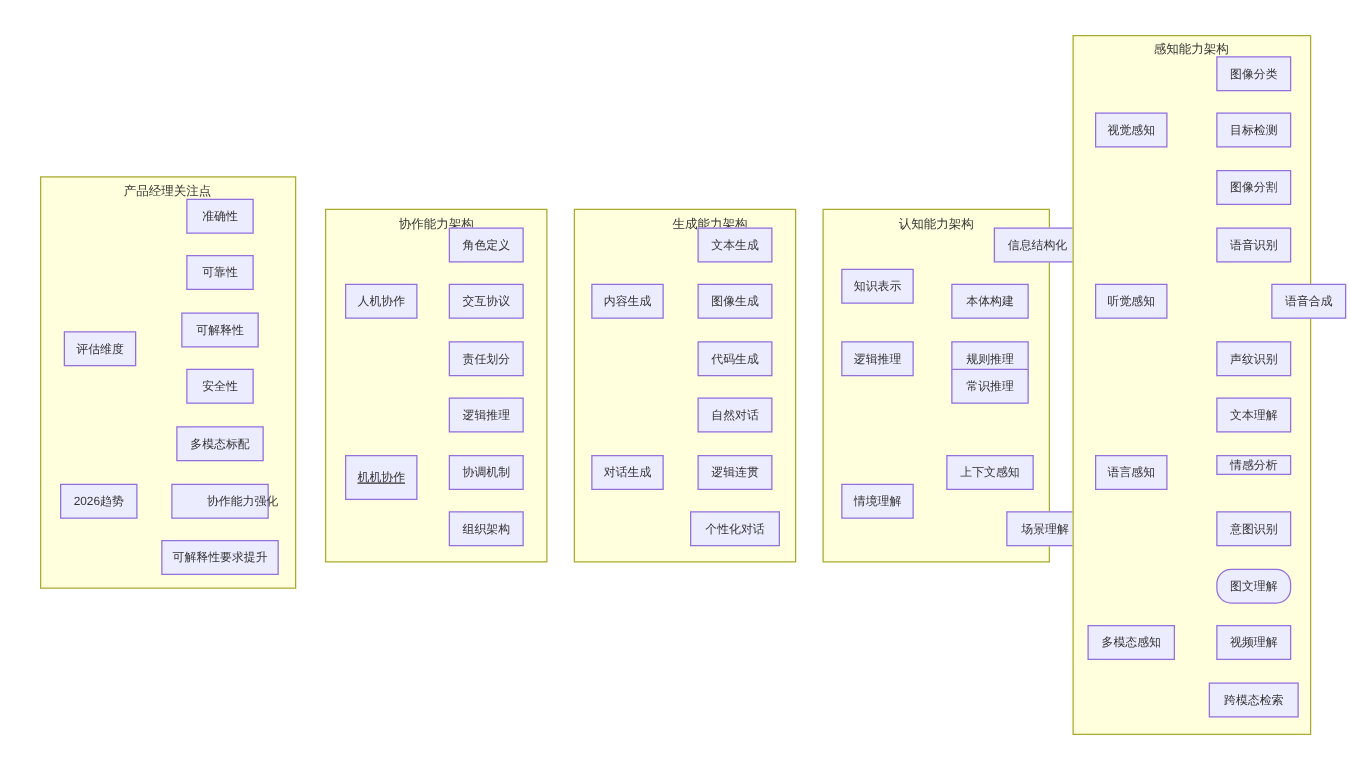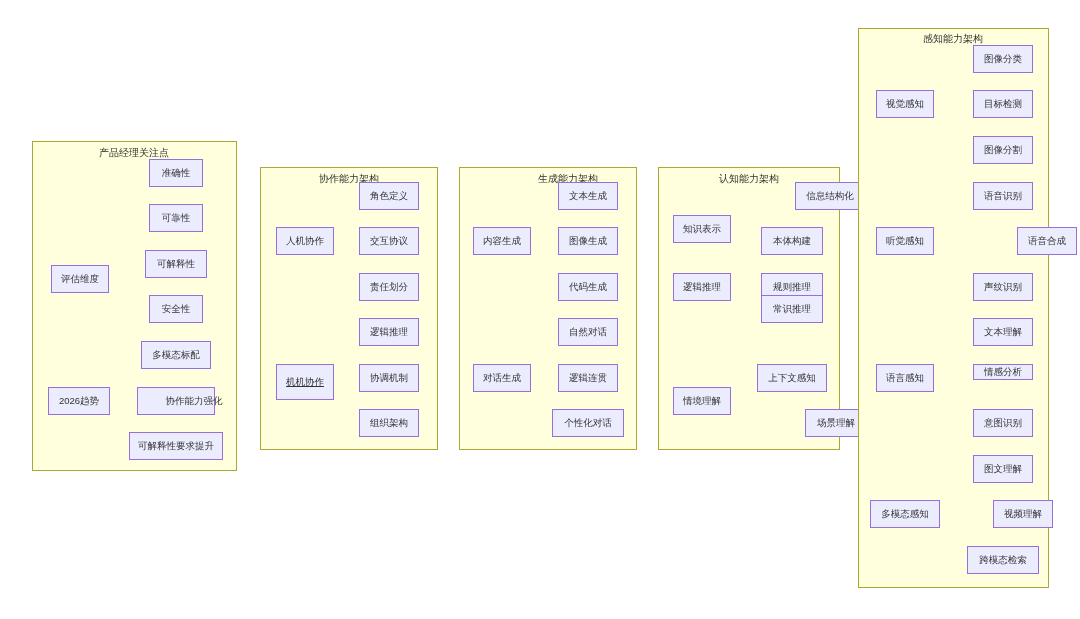--- a/index.html
+++ b/index.html
@@ -147,16 +147,16 @@
     <div class="node" style="left: 973px; top: 136px; width: 60px; height: 28px;">图像分割</div>
     <div class="node" style="left: 876px; top: 227px; width: 58px; height: 28px;">听觉感知</div>
     <div class="node" style="left: 973px; top: 182px; width: 60px; height: 28px;">语音识别</div>
     <div class="node" style="left: 973px; top: 227px; width: 60px; height: 28px; margin-left: 44px;">语音合成</div>
     <div class="node" style="left: 973px; top: 273px; width: 60px; height: 28px;">声纹识别</div>
     <div class="node" style="left: 876px; top: 364px; width: 58px; height: 28px;">语言感知</div>
     <div class="node" style="left: 973px; top: 318px; width: 60px; height: 28px;">文本理解</div>
     <div class="node" style="left: 973px; top: 364px; width: 60px; height: 16px;">情感分析</div>
     <div class="node" style="left: 973px; top: 409px; width: 60px; height: 28px;">意图识别</div>
     <div class="node" style="left: 870px; top: 500px; width: 70px; height: 28px;">多模态感知</div>
-    <div class="node" style="left: 973px; top: 455px; width: 60px; height: 28px;">图文理解</div>
-    <div class="node" style="left: 973px; top: 500px; width: 60px; height: 28px; margin-left: 20px;">视频理解</div>
+    <div class="node" style="left: 973px; top: 455px; width: 60px; height: 28px; border-radius: 12px;">图文理解</div>
+    <div class="node" style="left: 973px; top: 500px; width: 60px; height: 28px;">视频理解</div>
     <div class="node" style="left: 967px; top: 546px; width: 72px; height: 28px;">跨模态检索</div>
   </div>
 
 </body></html>

